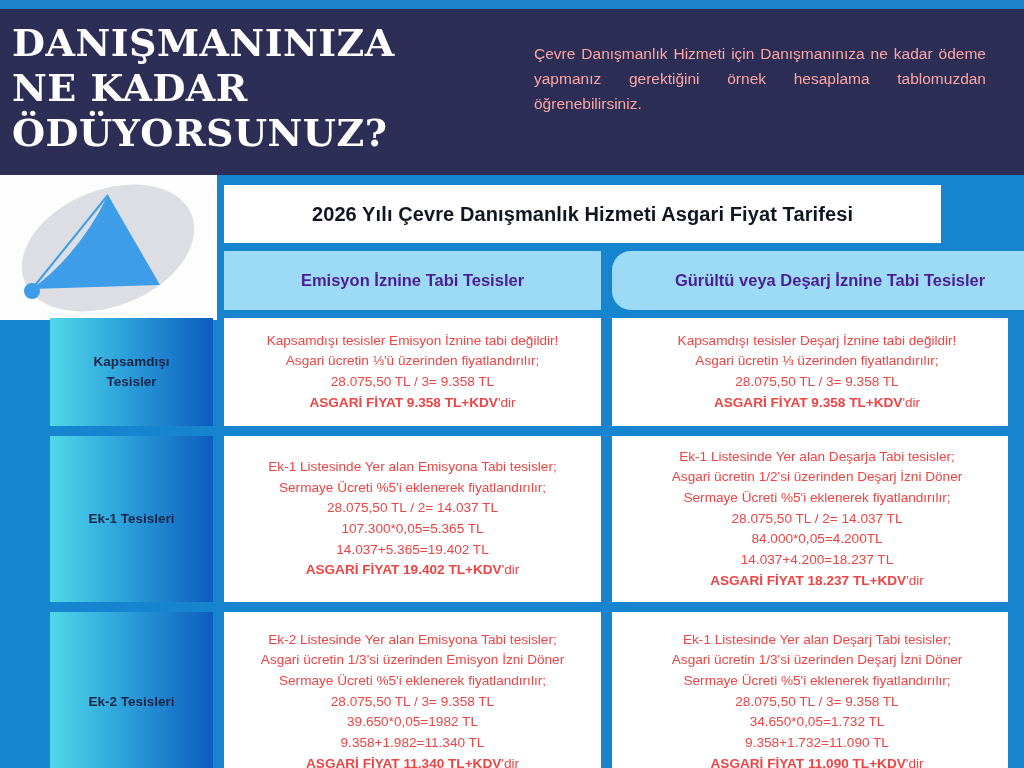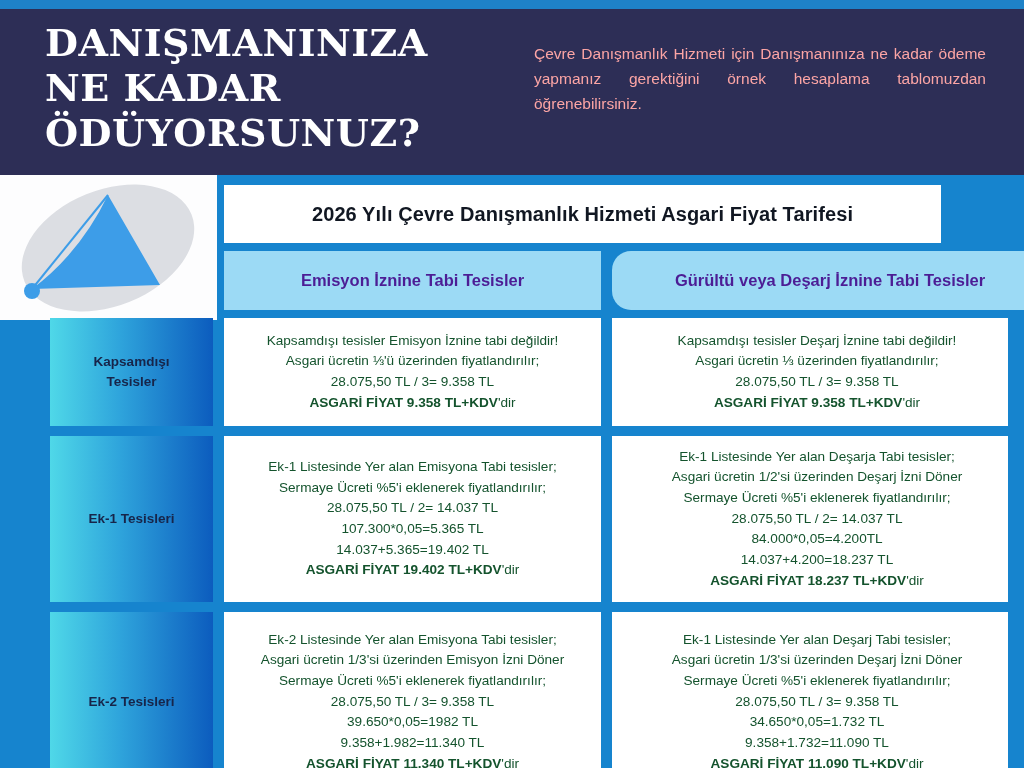--- a/index.html
+++ b/index.html
@@ -25,21 +25,21 @@
   .headline {
     position: absolute; left: 12px; top: 12px; width: 470px;
     color: #FFFFFF;
     font-family: "DejaVu Serif", serif;
     font-weight: bold;
     font-size: 38px;
     line-height: 1.18;
     letter-spacing: 0.5px;
     text-transform: uppercase;
   }
-  .headline span { display: block; white-space: nowrap; margin-left: 33px; }
+  .headline span { display: block; white-space: nowrap; }
   .intro {
     position: absolute; left: 534px; top: 32px; width: 452px;
     color: #fca5a5;
     font-size: 15.5px;
     line-height: 1.62;
     text-align: justify;
     text-justify: inter-word;
   }
 
   
@@ -82,21 +82,21 @@
 
   
   .cell {
     position: absolute;
     background: #FFFFFF;
     display: flex; align-items: center; justify-content: center;
     padding: 4px 10px;
   }
   .cell .lines {
     width: 100%; text-align: center;
-    color: #14532d; font-size: 13.6px; line-height: 1.52;
+    color: #ef4444; font-size: 13.6px; line-height: 1.52;
   }
   .cell .lines .ln { display: block; white-space: nowrap; }
   .cell .lines .ln.bold { font-weight: bold; }
   .cell .lines .ln .suffix { font-weight: normal; }
 
   .col1 { left: 224px; width: 377px; }
   .col2 { left: 612px; width: 396px; padding-left: 24px; }
 
   .r1 { top: 318px; height: 108px; }
   .r2 { top: 436px; height: 166px; }

